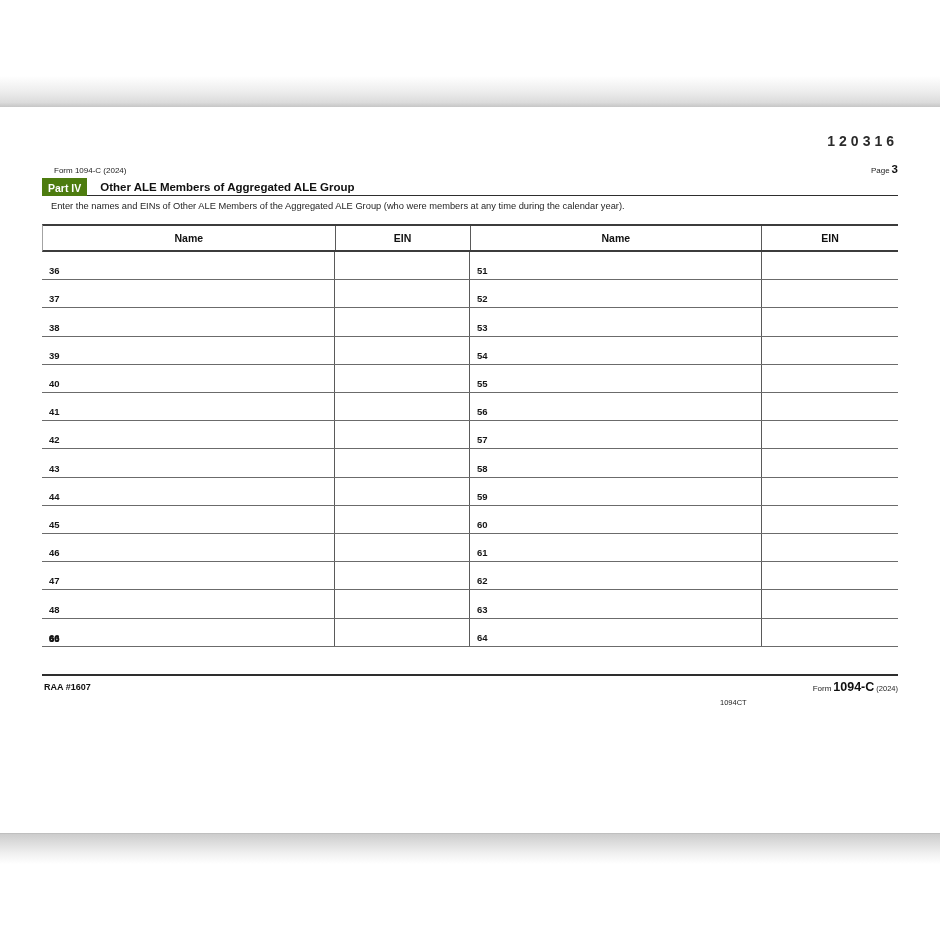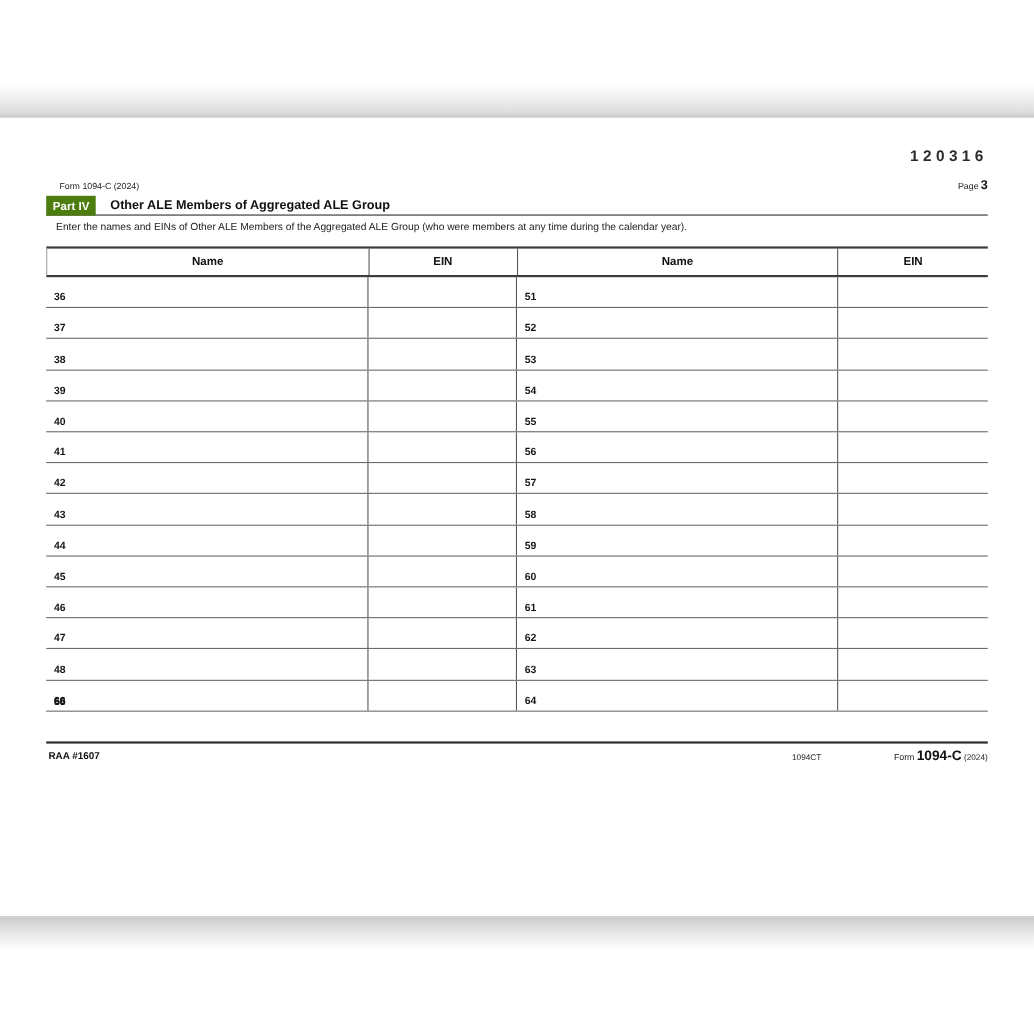--- a/index.html
+++ b/index.html
@@ -68,21 +68,21 @@
     position:relative;box-sizing:border-box;border-right:1px solid #5a5a5a;
   }
   .cell.last{border-right:none;}
   .row-num{
     position:absolute;left:7px;bottom:3px;
     font-weight:bold;font-size:9.5px;color:#161616;
   }
   
   .footer{position:absolute;top:682px;left:42px;width:856px;height:14px;}
   .footer .raa{position:absolute;left:2px;top:0;font-weight:bold;font-size:9px;color:#111;}
-  .footer .code{position:absolute;left:678px;top:2px;font-size:7.5px;color:#222;}
+  .footer .code{position:absolute;left:678px;top:16px;font-size:7.5px;color:#222;}
   .footer .formsig{position:absolute;right:0;top:-2px;display:flex;align-items:baseline;}
   .footer .fw{font-size:8px;color:#222;margin-left:15px;}
   .footer .fn{font-size:12.5px;font-weight:bold;margin:0 2px;color:#111;}
   .footer .fy{font-size:7.5px;color:#222;}
 </style>
 </head>
 <body>
 
 <div class="canvas">
 

